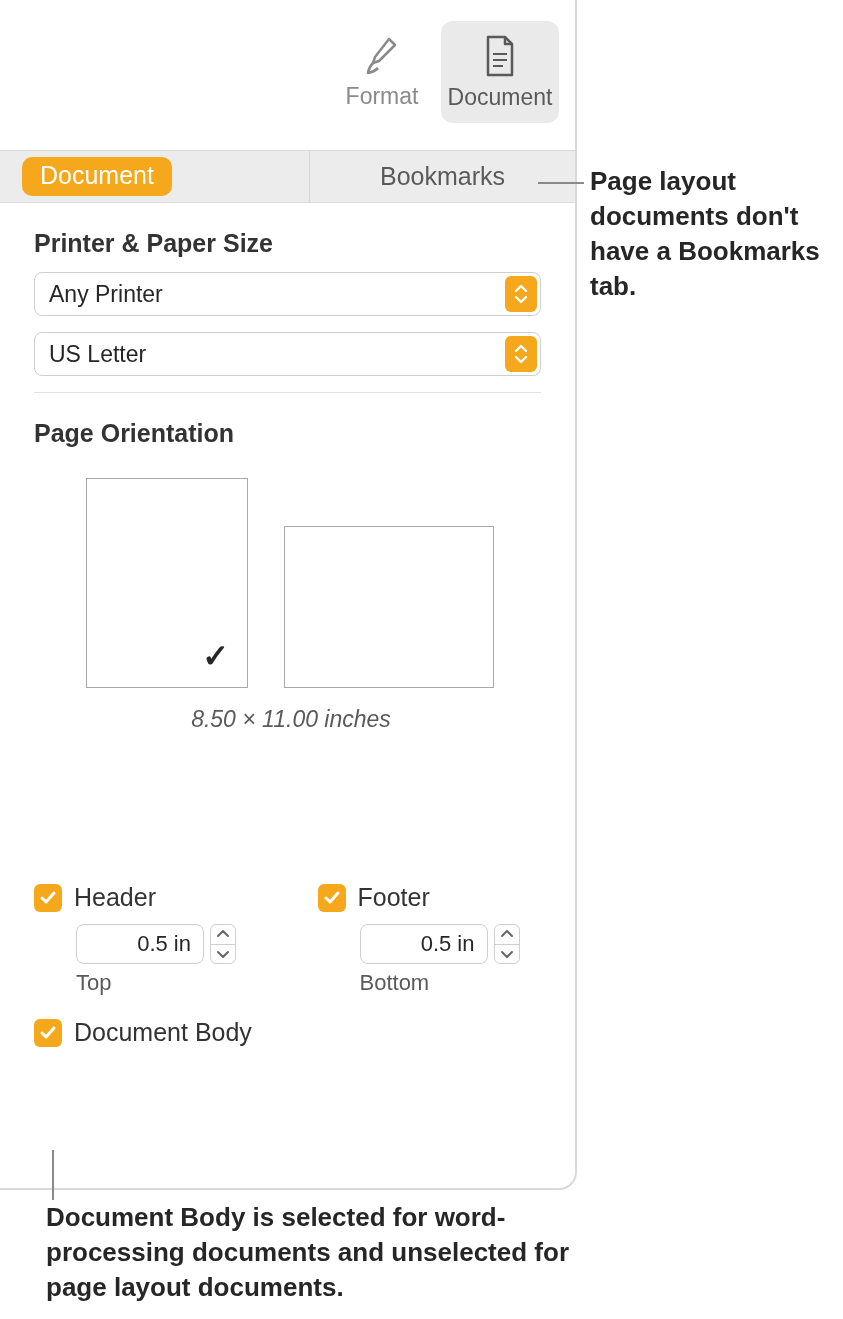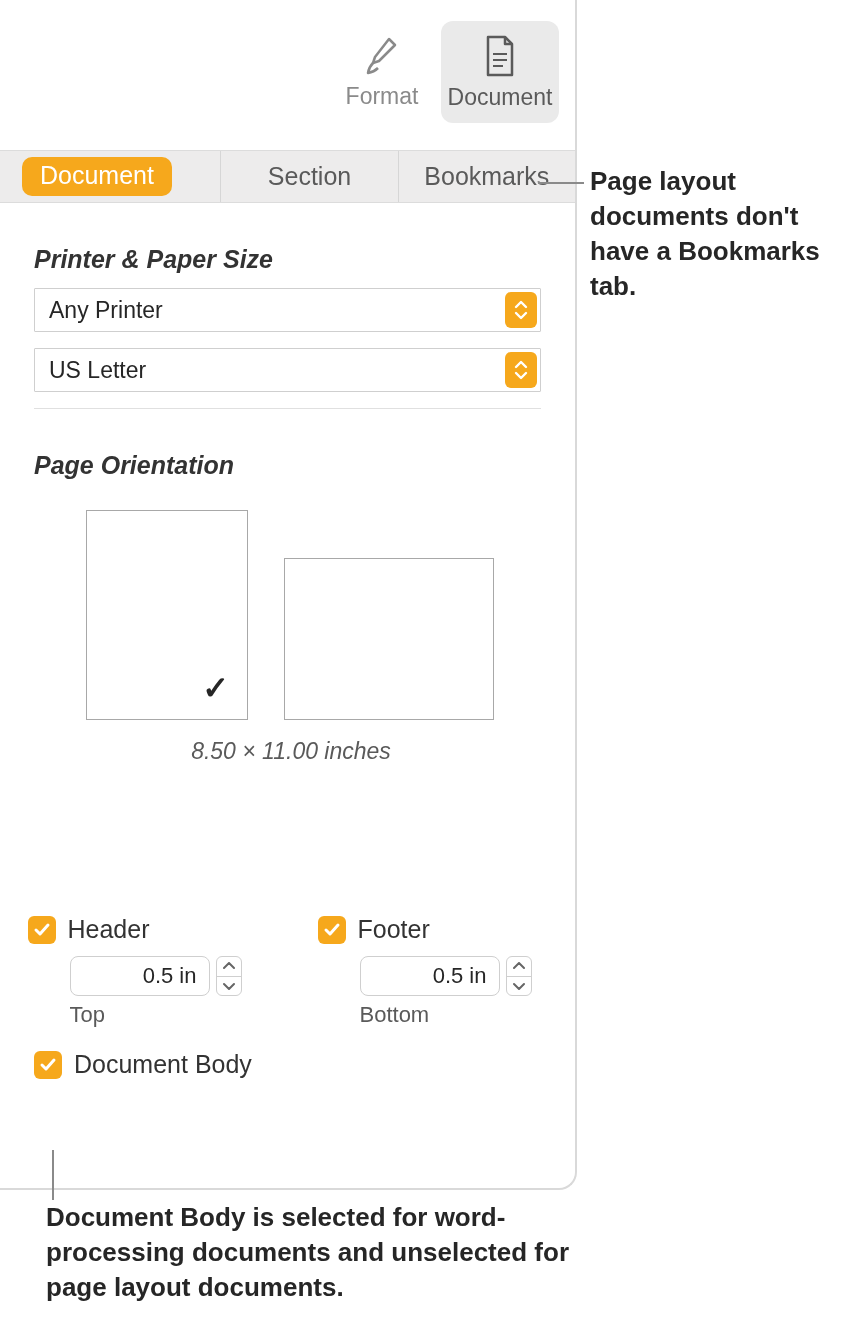--- a/index.html
+++ b/index.html
@@ -78,29 +78,28 @@
     font-size: 25px;
   }
 
   .section {
     padding: 26px 34px 0;
   }
   .sec-title {
     font-size: 25px;
     font-weight: 600;
     color: #333;
-    margin: 16px 0 14px 0;
-    font-style: italic;
+    margin: 0 0 14px 0;
   }
 
   .select {
     position: relative;
     height: 44px;
     border: 1px solid #cfcfcf;
-    border-radius: 1px;
+    border-radius: 8px;
     background: #fff;
     display: flex;
     align-items: center;
     padding: 0 14px;
     font-size: 23px;
     color: #262626;
     margin-bottom: 16px;
   }
   .select-btn {
     position: absolute;
@@ -139,23 +138,22 @@
     color: #5a5a5a;
     text-align: center;
     width: 410px;
     margin-left: 52px;
     font-style: italic;
   }
 
   .hf-row {
     display: flex;
     gap: 60px;
-    padding: 0 25px;
+    padding: 0 34px;
     margin-top: 150px;
-    justify-content: center;
   }
   .hf-col { width: 230px; }
   .chk-row {
     display: flex;
     align-items: center;
     gap: 12px;
     font-size: 25px;
     color: #333;
   }
   .chk {
@@ -168,21 +166,21 @@
   }
   .chk svg { display: block; }
 
   .stepper-row {
     display: flex;
     gap: 6px;
     margin: 12px 0 6px 42px;
     align-items: center;
   }
   .stepper-field {
-    width: 140px;
+    width: 128px;
     height: 40px;
     border: 1px solid #cfcfcf;
     border-radius: 8px;
     display: flex;
     align-items: center;
     justify-content: flex-end;
     padding: 0 12px;
     font-size: 22px;
     background: #fff;
   }
@@ -259,23 +257,20 @@
           <line x1="12" y1="32" x2="22" y2="32" stroke="#5a5a5a" stroke-width="2"></line>
         </svg>
       </span>
       <span class="tb-label">Document</span>
     </div>
   </div>
 
   <div class="tabbar">
     <div class="tab active">
       <span class="pill">Document</span>
-    </div>
-    <div class="tab">
-      <span>Section</span>
     </div>
     <div class="tab">
       <span>Bookmarks</span>
     </div>
   </div>
 
   <div class="section">
     <div class="sec-title">Printer &amp; Paper Size</div>
 
     <div class="select">

